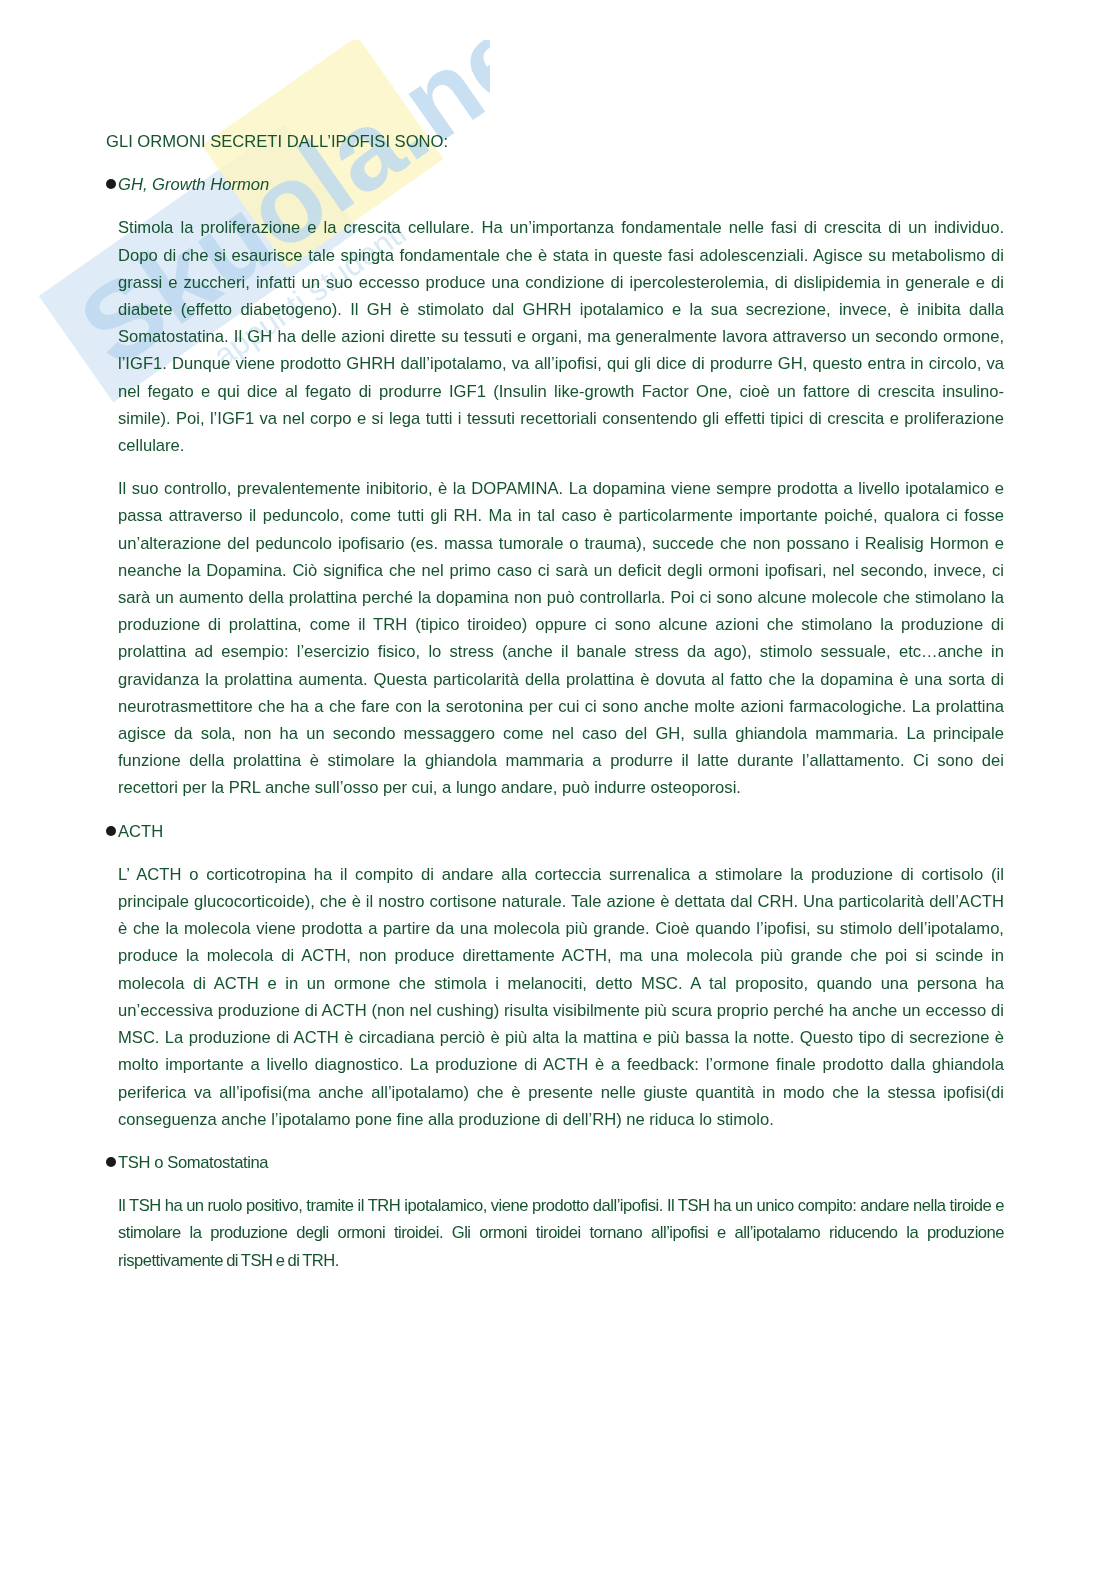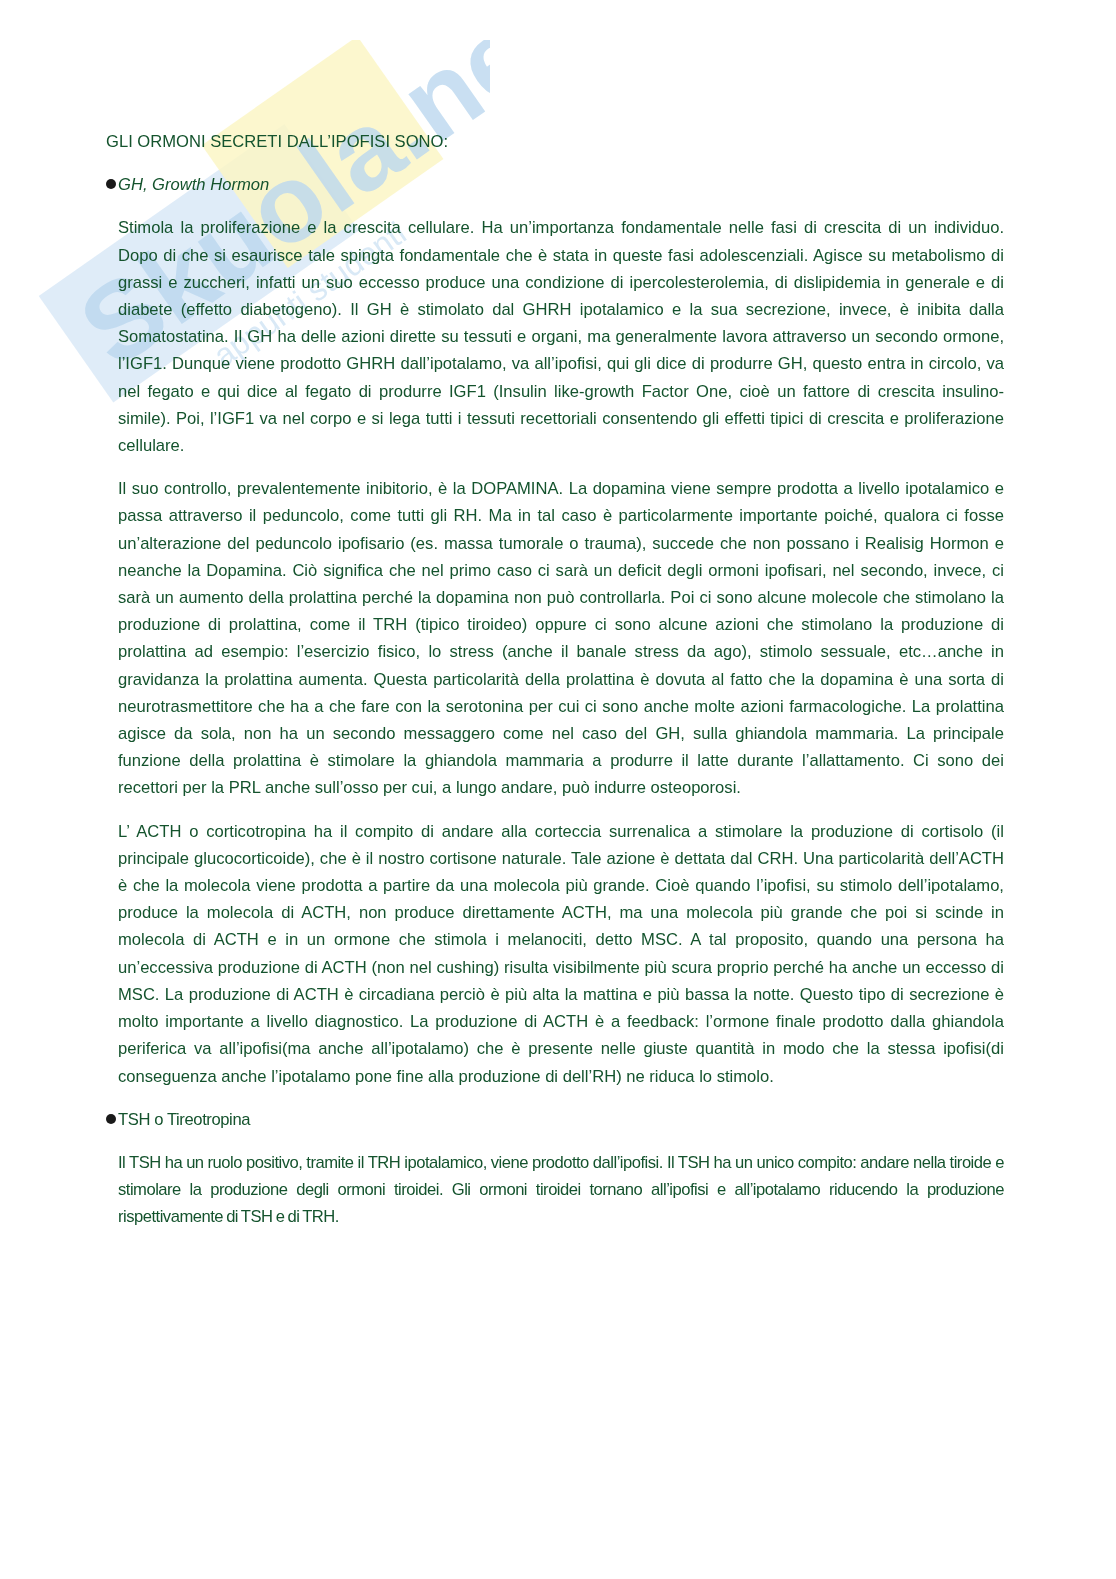--- a/index.html
+++ b/index.html
@@ -39,20 +39,21 @@
   <div>
     <p class="heading italic"><span class="bullet"></span><span>GH, Growth Hormon</span></p>
     <p class="para">Stimola la proliferazione e la crescita cellulare. Ha un’importanza fondamentale nelle fasi di crescita di un individuo. Dopo di che si esaurisce tale spingta fondamentale che è stata in queste fasi adolescenziali. Agisce su metabolismo di grassi e zuccheri, infatti un suo eccesso produce una condizione di ipercolesterolemia, di dislipidemia in generale e di diabete (effetto diabetogeno). Il GH è stimolato dal GHRH ipotalamico e la sua secrezione, invece, è inibita dalla Somatostatina. Il GH ha delle azioni dirette su tessuti e organi, ma generalmente lavora attraverso un secondo ormone, l’IGF1. Dunque viene prodotto GHRH dall’ipotalamo, va all’ipofisi, qui gli dice di produrre GH, questo entra in circolo, va nel fegato e qui dice al fegato di produrre IGF1 (Insulin like-growth Factor One, cioè un fattore di crescita insulino-simile). Poi, l’IGF1 va nel corpo e si lega tutti i tessuti recettoriali consentendo gli effetti tipici di crescita e proliferazione cellulare.</p>
   </div>
 
   <div>
     <p class="para">Il suo controllo, prevalentemente inibitorio, è la DOPAMINA. La dopamina viene sempre prodotta a livello ipotalamico e passa attraverso il peduncolo, come tutti gli RH. Ma in tal caso è particolarmente importante poiché, qualora ci fosse un’alterazione del peduncolo ipofisario (es. massa tumorale o trauma), succede che non possano i Realisig Hormon e neanche la Dopamina. Ciò significa che nel primo caso ci sarà un deficit degli ormoni ipofisari, nel secondo, invece, ci sarà un aumento della prolattina perché la dopamina non può controllarla. Poi ci sono alcune molecole che stimolano la produzione di prolattina, come il TRH (tipico tiroideo) oppure ci sono alcune azioni che stimolano la produzione di prolattina ad esempio: l’esercizio fisico, lo stress (anche il banale stress da ago), stimolo sessuale, etc…anche in gravidanza la prolattina aumenta. Questa particolarità della prolattina è dovuta al fatto che la dopamina è una sorta di neurotrasmettitore che ha a che fare con la serotonina per cui ci sono anche molte azioni farmacologiche. La prolattina agisce da sola, non ha un secondo messaggero come nel caso del GH, sulla ghiandola mammaria. La principale funzione della prolattina è stimolare la ghiandola mammaria a produrre il latte durante l’allattamento. Ci sono dei recettori per la PRL anche sull’osso per cui, a lungo andare, può indurre osteoporosi.</p>
   </div>
 
   <div>
+    <p class="heading"><span class="bullet"></span><span>ACTH</span></p>
     <p class="para">L’ ACTH o corticotropina ha il compito di andare alla corteccia surrenalica a stimolare la produzione di cortisolo (il principale glucocorticoide), che è il nostro cortisone naturale. Tale azione è dettata dal CRH. Una particolarità dell’ACTH è che la molecola viene prodotta a partire da una molecola più grande. Cioè quando l’ipofisi, su stimolo dell’ipotalamo, produce la molecola di ACTH, non produce direttamente ACTH, ma una molecola più grande che poi si scinde in molecola di ACTH e in un ormone che stimola i melanociti, detto MSC. A tal proposito, quando una persona ha un’eccessiva produzione di ACTH (non nel cushing) risulta visibilmente più scura proprio perché ha anche un eccesso di MSC. La produzione di ACTH è circadiana perciò è più alta la mattina e più bassa la notte. Questo tipo di secrezione è molto importante a livello diagnostico. La produzione di ACTH è a feedback: l’ormone finale prodotto dalla ghiandola periferica va all’ipofisi(ma anche all’ipotalamo) che è presente nelle giuste quantità in modo che la stessa ipofisi(di conseguenza anche l’ipotalamo pone fine alla produzione di dell’RH) ne riduca lo stimolo.</p>
   </div>
 
   <div>
-    <p class="heading tsh-head"><span class="bullet"></span><span>TSH o Tireotropina</span></p>
+    <p class="heading tsh-head"><span class="bullet"></span><span>TSH o Somatostatina</span></p>
     <p class="para tsh-para">Il TSH ha un ruolo positivo, tramite il TRH ipotalamico, viene prodotto dall’ipofisi. Il TSH ha un unico compito: andare nella tiroide e stimolare la produzione degli ormoni tiroidei. Gli ormoni tiroidei tornano all’ipofisi e all’ipotalamo riducendo la produzione  rispettivamente di TSH e di TRH.</p>
   </div>
 </div>
 
 </body></html>

